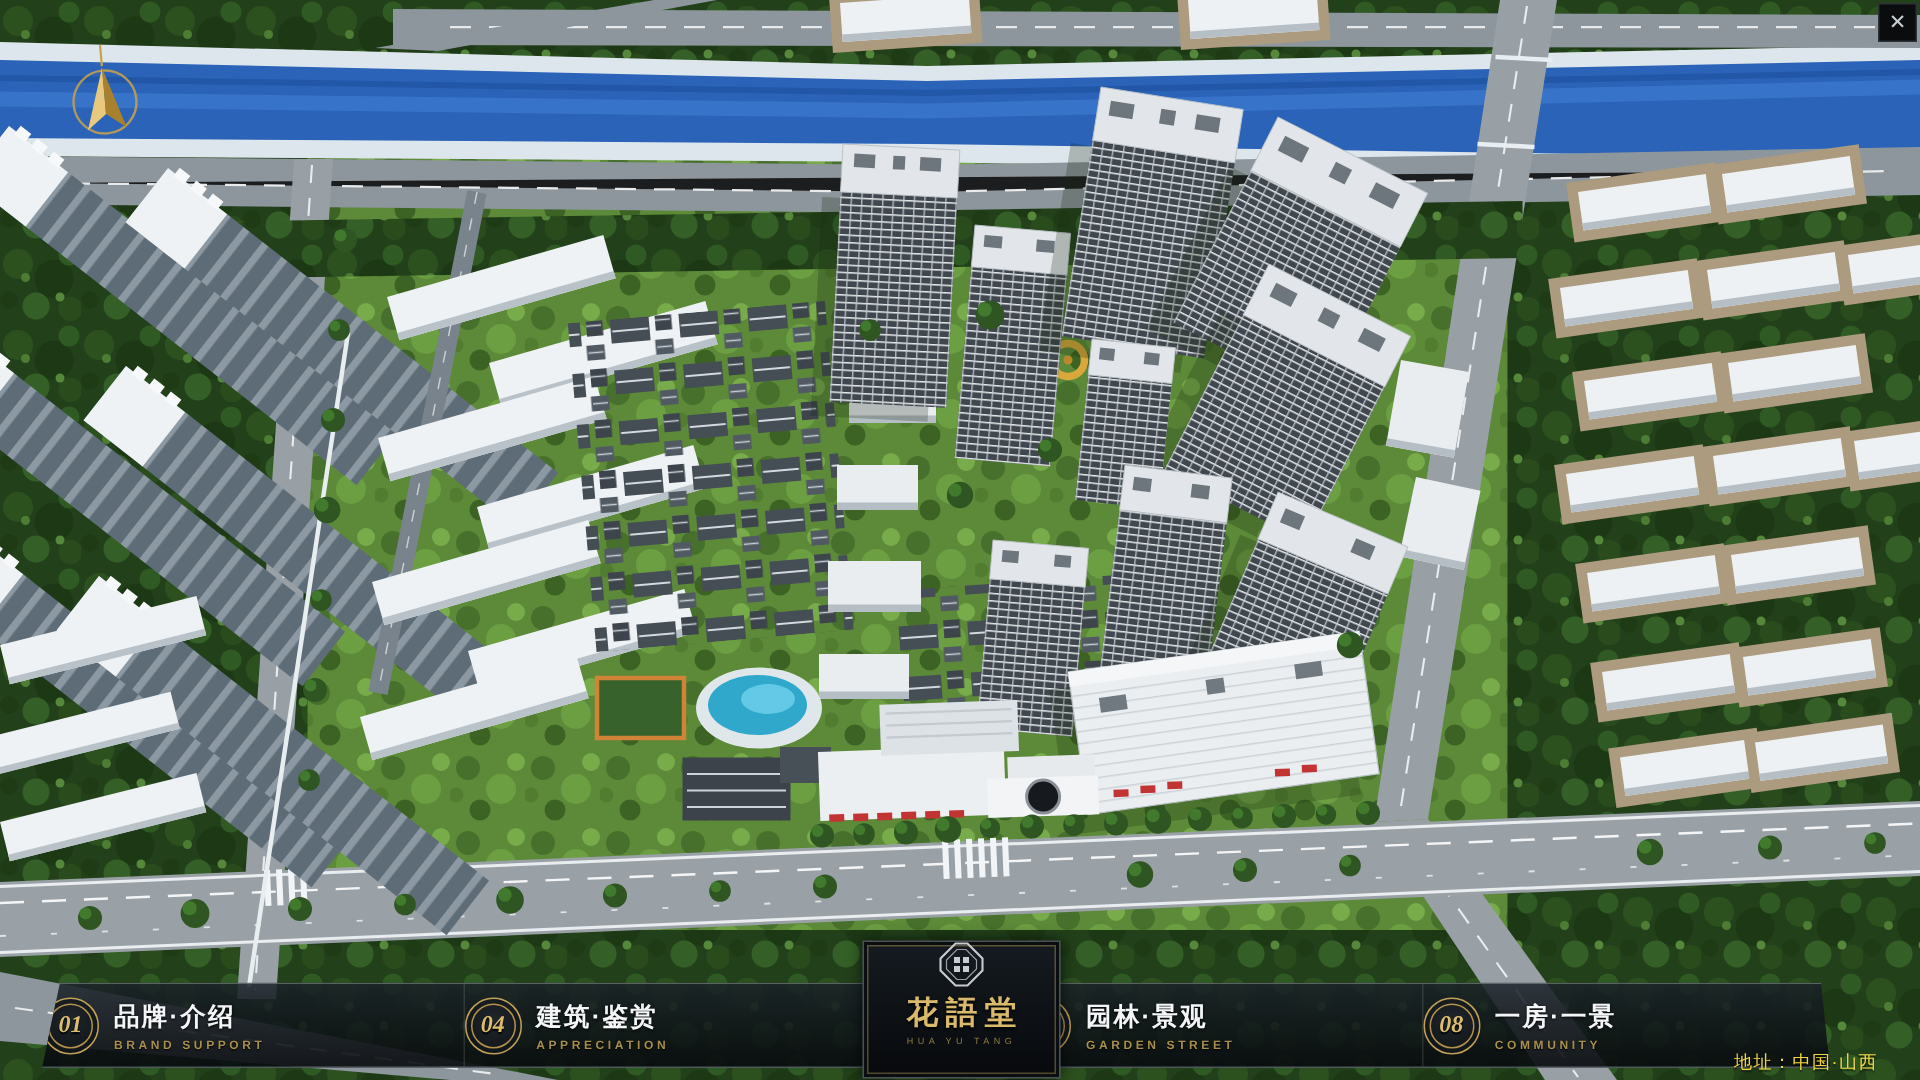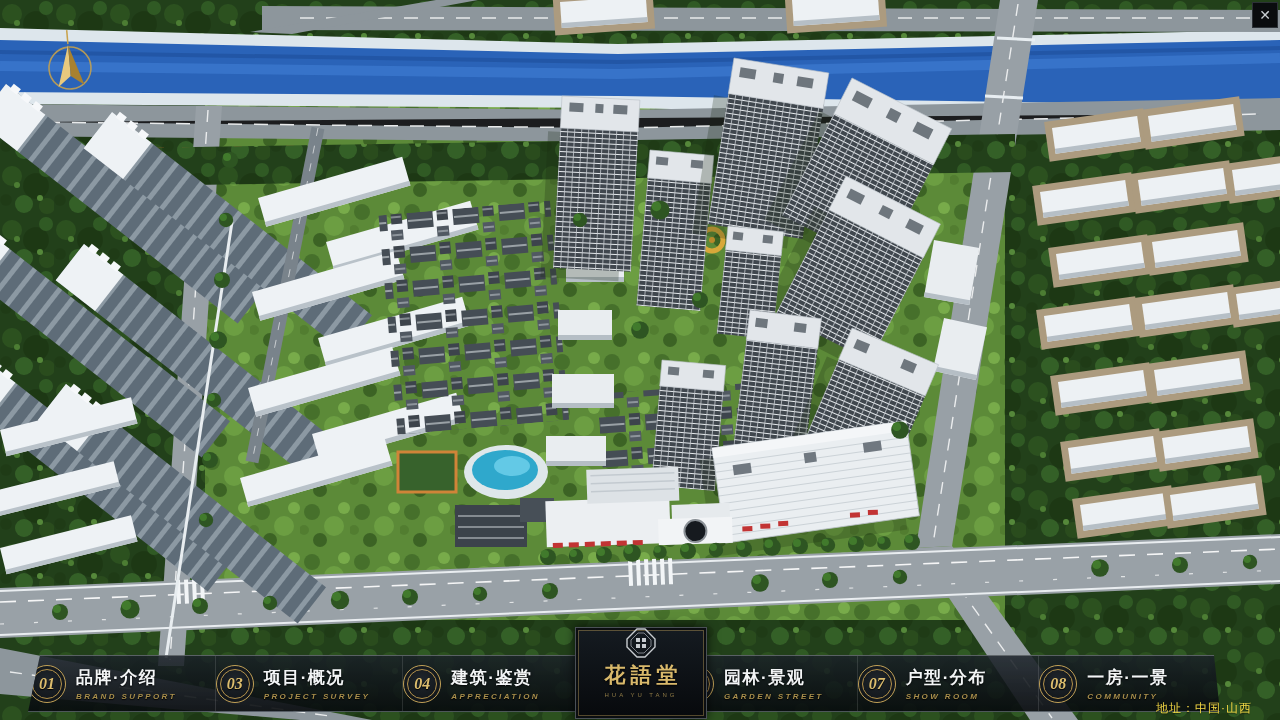--- a/index.html
+++ b/index.html
@@ -29,21 +29,21 @@
   .badge{position:relative;width:36px;height:36px;border:1px solid #c2a157;border-radius:50%;
      flex:0 0 36px;display:flex;align-items:center;justify-content:center;
      background:radial-gradient(circle at 50% 40%,#20262c,#0c1014);}
   .badge .ring{position:absolute;inset:3px;border:1px solid #b4924b;border-radius:50%;}
   .badge i{font-family:"Liberation Serif",serif;font-style:italic;font-size:16px;color:#dcbd6e;
      font-weight:bold;text-shadow:0 1px 1px #000;}
   .labels{display:flex;flex-direction:column;align-items:flex-start;}
   .cn{font-size:17px;font-weight:bold;color:#f3f5f6;letter-spacing:1.5px;
      text-shadow:0 1px 2px rgba(0,0,0,.9);white-space:nowrap;}
   .en{font-size:8px;font-weight:bold;color:#a98f4c;letter-spacing:2.4px;margin-top:3px;
-     white-space:nowrap;text-shadow:0 1px 1px #000;font-style:italic;}
+     white-space:nowrap;text-shadow:0 1px 1px #000;}
 
   
   .logo-panel{position:absolute;left:575px;bottom:1px;width:130px;height:90px;z-index:5;
      background:linear-gradient(180deg,#151b21,#07090c);
      border:1px solid #4a5056;cursor:pointer;
      box-shadow:inset 0 0 0 2px #0b0e11,inset 0 0 0 3px rgba(180,150,85,.45),0 0 10px rgba(0,0,0,.7);
      display:flex;flex-direction:column;align-items:center;justify-content:flex-start;gap:3px;}
   .logo-title{font-family:"Liberation Serif",serif;font-size:21px;font-weight:bold;color:#d9b96b;
      letter-spacing:5px;margin-left:5px;text-shadow:0 1px 2px #000;}
   .logo-sub{font-size:6px;color:#8f7a45;letter-spacing:3px;}
@@ -423,30 +423,20 @@
             <i>01</i>
           </span>
       <span class="labels">
             <span class="cn">品牌·介绍</span>
       <span class="en">BRAND SUPPORT</span>
           </span>
     </div>
     <div class="nav-item">
       <span class="badge">
             <span class="ring"></span>
-            <i>03</i>
-          </span>
-      <span class="labels">
-            <span class="cn">项目·概况</span>
-      <span class="en">PROJECT SURVEY</span>
-          </span>
-    </div>
-    <div class="nav-item">
-      <span class="badge">
-            <span class="ring"></span>
             <i>04</i>
           </span>
       <span class="labels">
             <span class="cn">建筑·鉴赏</span>
       <span class="en">APPRECIATION</span>
           </span>
     </div>
   </div>
 
   <div class="logo-panel">
@@ -469,30 +459,20 @@
             <i>05</i>
           </span>
       <span class="labels">
             <span class="cn">园林·景观</span>
       <span class="en">GARDEN STREET</span>
           </span>
     </div>
     <div class="nav-item">
       <span class="badge">
             <span class="ring"></span>
-            <i>07</i>
-          </span>
-      <span class="labels">
-            <span class="cn">户型·分布</span>
-      <span class="en">SHOW ROOM</span>
-          </span>
-    </div>
-    <div class="nav-item">
-      <span class="badge">
-            <span class="ring"></span>
             <i>08</i>
           </span>
       <span class="labels">
             <span class="cn">一房·一景</span>
       <span class="en">COMMUNITY</span>
           </span>
     </div>
   </div>
 
   <div class="address">地址：中国·山西</div>

